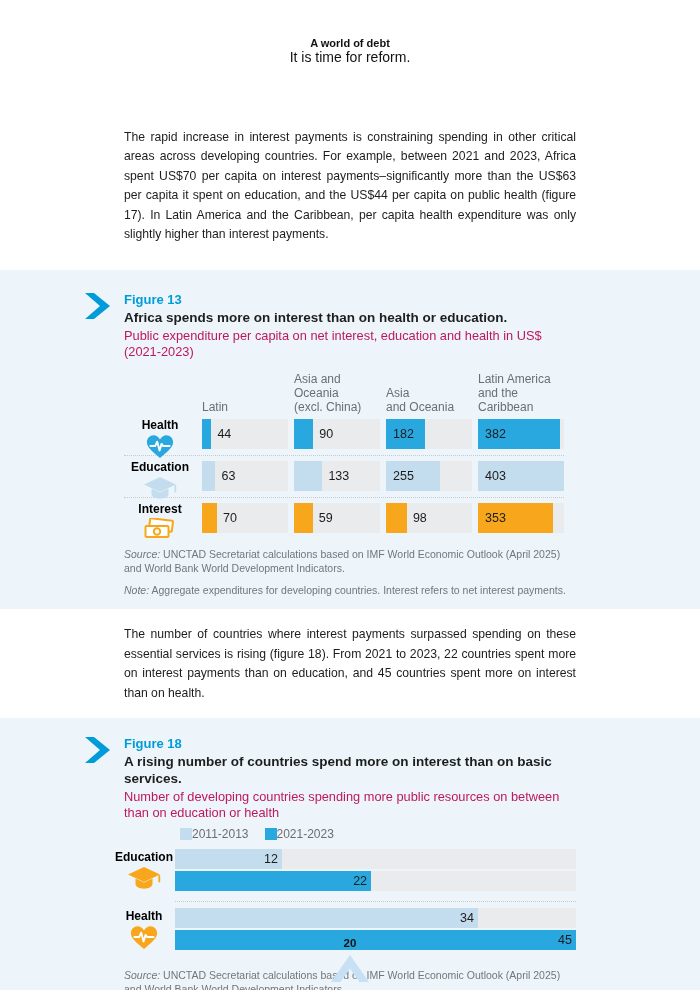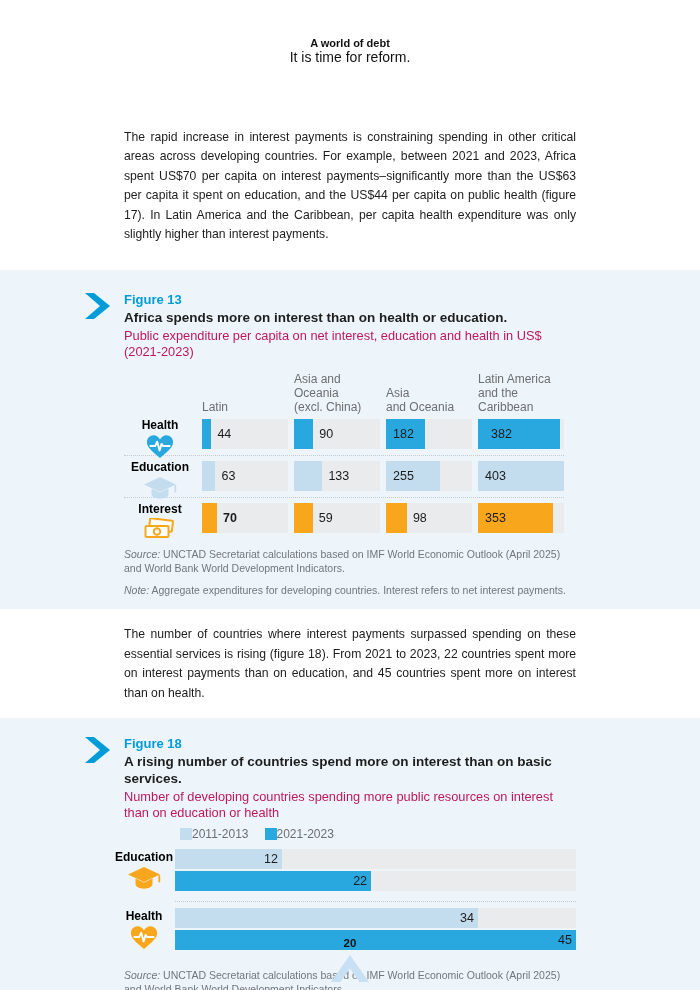--- a/index.html
+++ b/index.html
@@ -97,21 +97,21 @@
           <div class="bar-cell">
             <div class="bar-fill" style="width: 22.3325%; background: rgb(41, 168, 224);"></div>
             <span class="bar-value" style="left: calc(22.3325% + 6px);">90</span>
           </div>
           <div class="bar-cell">
             <div class="bar-fill" style="width: 45.1613%; background: rgb(41, 168, 224);"></div>
             <span class="bar-value" style="left: 7px;">182</span>
           </div>
           <div class="bar-cell">
             <div class="bar-fill" style="width: 94.7891%; background: rgb(41, 168, 224);"></div>
-            <span class="bar-value" style="left: 13px;">382</span>
+            <span class="bar-value" style="left: 7px;">382</span>
           </div>
           <div class="row-sep"></div>
           <div class="row-label"><div class="nm">Education</div><span class="row-icon"><svg width="34" height="24" viewBox="0 0 34 24">
                 <polygon points="17,1 33,8.5 17,16 1,8.5" fill="#C4DDEE"></polygon>
                 <path d="M8.5,12.5 v5.5 c0,2.6 3.8,4.7 8.5,4.7 s8.5,-2.1 8.5,-4.7 v-5.5 l-8.5,4 z" fill="#C4DDEE"></path>
                 <rect x="31.4" y="9" width="1.8" height="7.5" rx="0.9" fill="#C4DDEE"></rect>
               </svg></span></div>
           <div class="bar-cell">
             <div class="bar-fill" style="width: 15.6328%; background: rgb(196, 221, 238);"></div>
             <span class="bar-value" style="left: calc(15.6328% + 6px);">63</span>
@@ -131,21 +131,21 @@
           <div class="row-sep"></div>
           <div class="row-label"><div class="nm">Interest</div><span class="row-icon"><svg width="32" height="23" viewBox="0 0 32 23">
                 <g stroke="#F8A71C" stroke-width="2" fill="#ffffff">
                   <rect x="5.5" y="1.5" width="23" height="11" rx="1" transform="rotate(7 17 7)"></rect>
                   <rect x="1.5" y="8" width="23" height="11" rx="1"></rect>
                   <circle cx="13" cy="13.5" r="3.2"></circle>
                 </g>
               </svg></span></div>
           <div class="bar-cell">
             <div class="bar-fill" style="width: 17.3697%; background: rgb(248, 167, 28);"></div>
-            <span class="bar-value" style="left: calc(17.3697% + 6px); font-weight: bold;">70</span>
+            <span class="bar-value" style="left: calc(17.3697% + 6px);">70</span>
           </div>
           <div class="bar-cell">
             <div class="bar-fill" style="width: 21.8362%; background: rgb(248, 167, 28);"></div>
             <span class="bar-value" style="left: calc(21.8362% + 6px);">59</span>
           </div>
           <div class="bar-cell">
             <div class="bar-fill" style="width: 24.3176%; background: rgb(248, 167, 28);"></div>
             <span class="bar-value" style="left: calc(24.3176% + 6px);">98</span>
           </div>
           <div class="bar-cell">
@@ -160,21 +160,21 @@
     <p class="body-para p2">The number of countries where interest payments surpassed spending on these essential services is rising (figure 18). From 2021 to 2023, 22 countries spent more on interest payments than on education, and 45 countries spent more on interest than on health.</p>
 
     <section class="fig-block f18">
       <span class="fig-chevron">
         <svg width="27" height="26" viewBox="0 0 27 26">
             <polygon points="1,0 10,0 26,13 10,26 1,26 16,13" fill="#009CD9"></polygon>
           </svg>
       </span>
       <div class="fig-label">Figure 18</div>
       <h2 class="fig-title">A rising number of countries spend more on interest than on basic services.</h2>
-      <div class="fig-subtitle">Number of developing countries spending more public resources on interest than on education or health</div>
+      <div class="fig-subtitle">Number of developing countries spending more public resources on between than on education or health</div>
       <div class="legend" id="fig18-legend">
           <span class="legend-item">
             <span class="legend-swatch" style="background:#C4DDEE"></span>
             <span>2011-2013</span>
           </span>
           <span class="legend-item">
             <span class="legend-swatch" style="background:#29A8E0"></span>
             <span>2021-2023</span>
           </span>
         </div>

